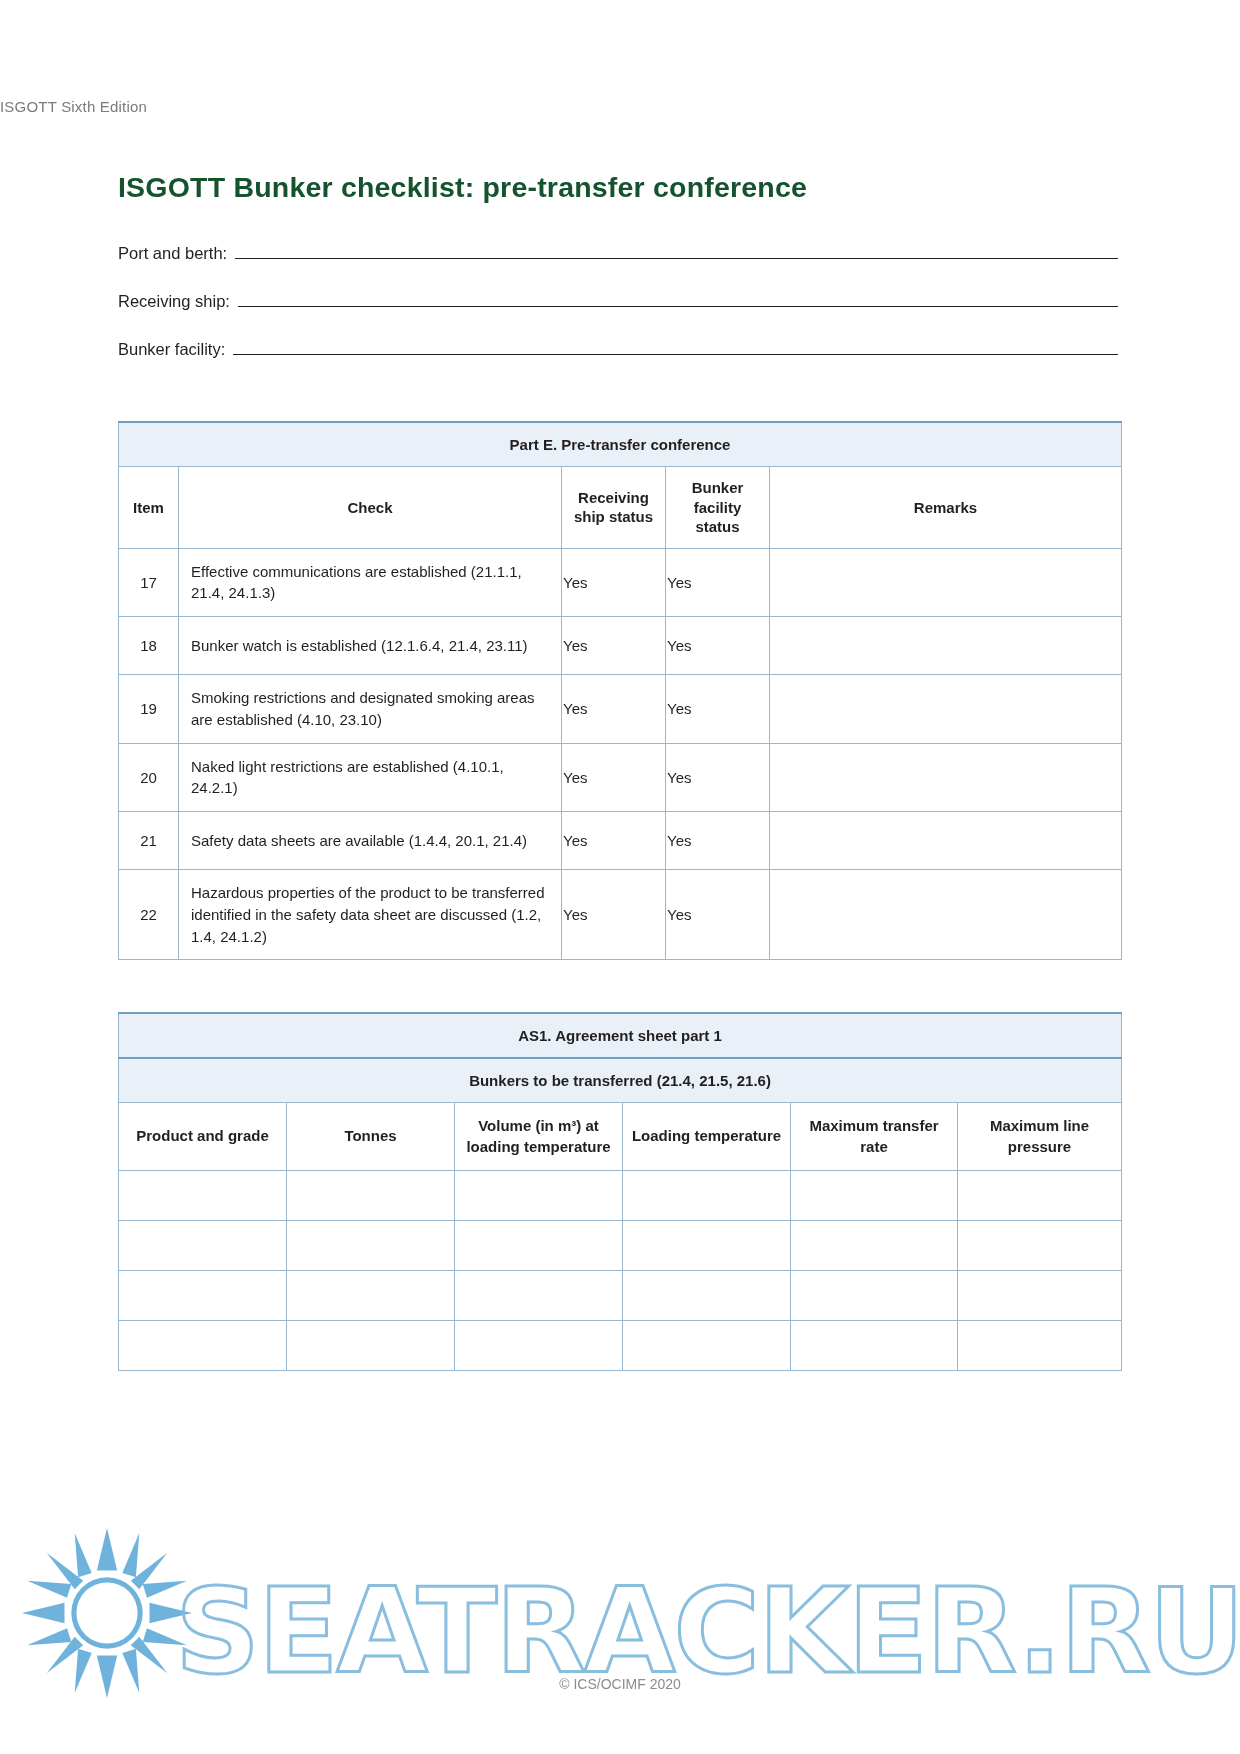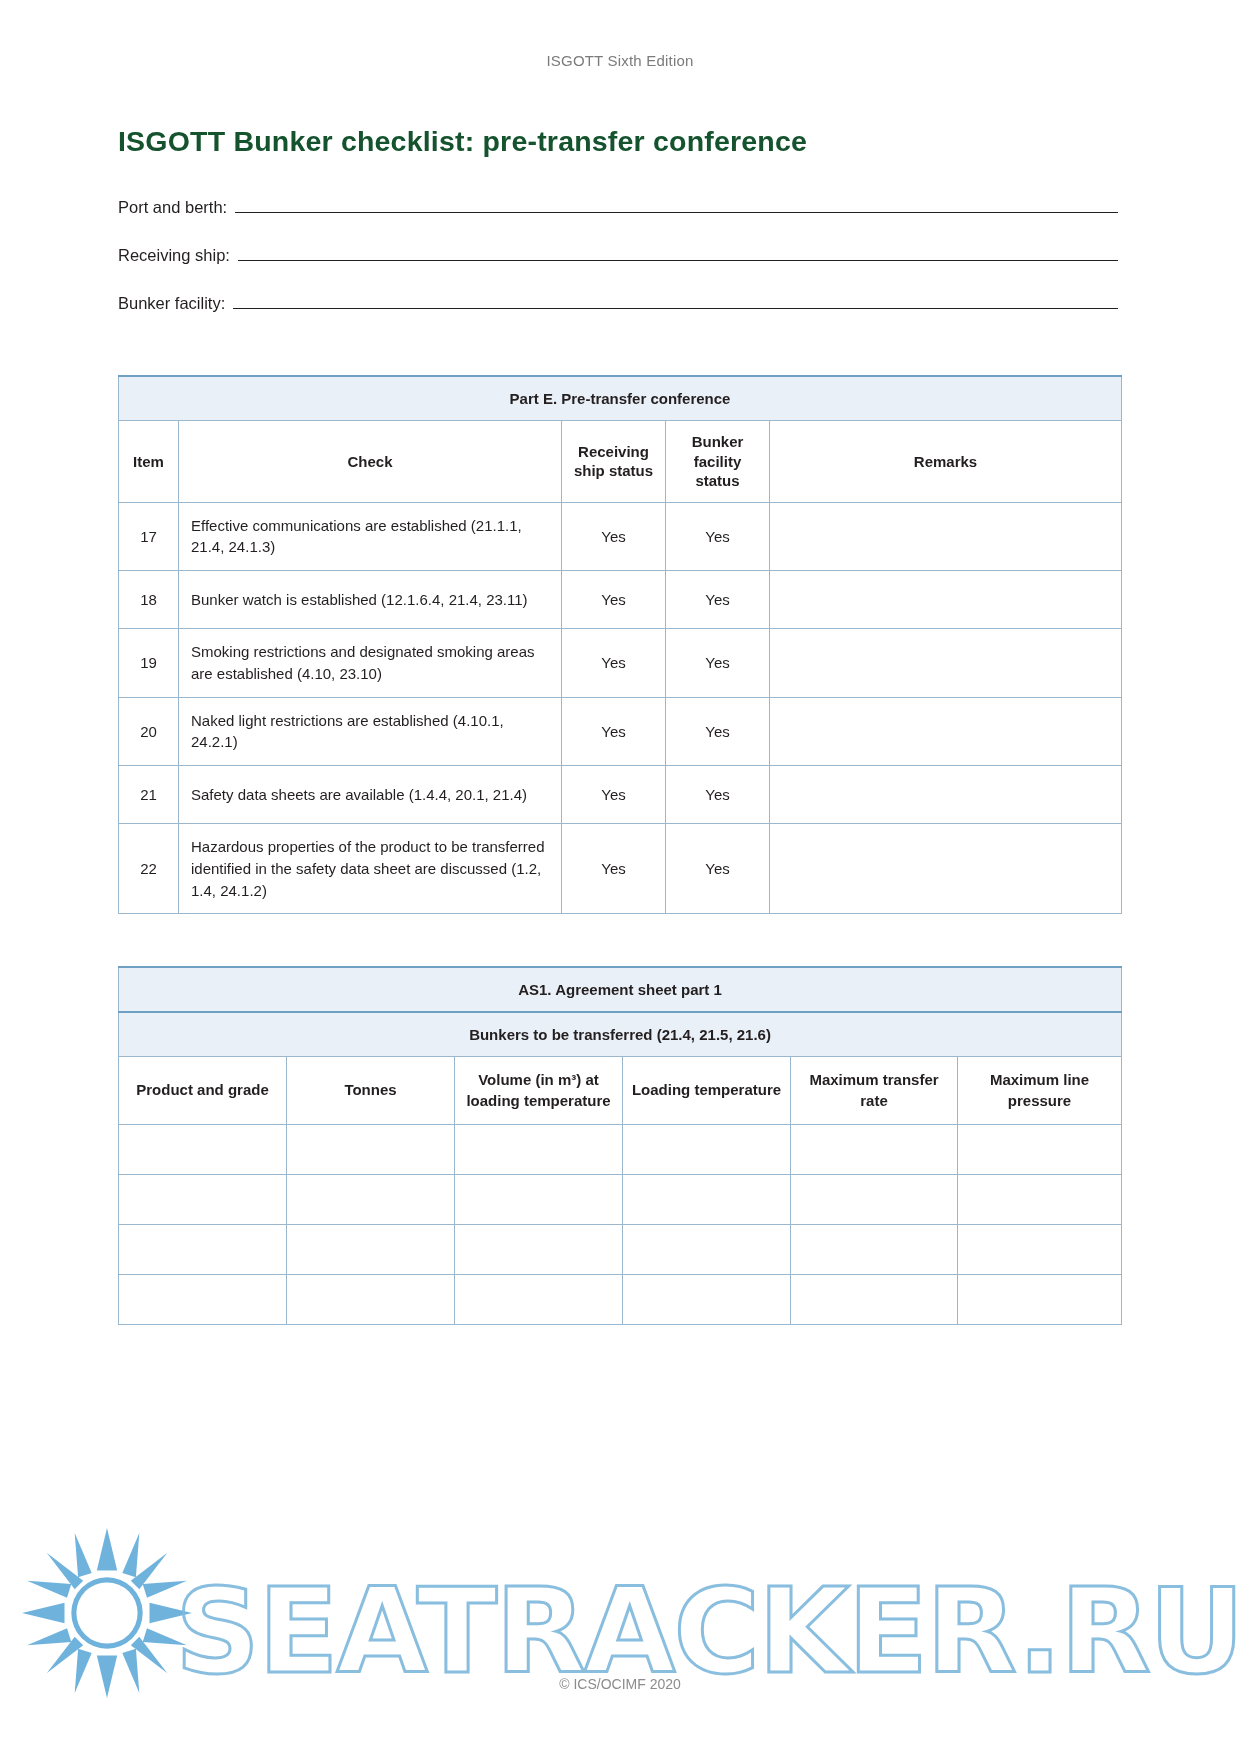--- a/index.html
+++ b/index.html
@@ -14,24 +14,23 @@
     font-family: "Liberation Sans", sans-serif;
     color: #231f20;
     overflow: hidden;
   }
   .page {
     position: absolute;
     inset: 0;
     padding: 0;
   }
   .running-head {
-    text-align: center;
     font-size: 15px;
     color: #7b7b7b;
-    margin-top: 52px;
+    margin-top: 98px;
     letter-spacing: 0.2px;
   }
   .page-title {
     margin: 56px 4px 0 118px;
     font-size: 28.5px;
     font-weight: bold;
     color: #14532d;
     letter-spacing: 0.2px;
   }
   .fields {
@@ -94,21 +93,21 @@
     padding: 20px 4px;
     font-size: 15px;
   }
   td.check {
     padding: 12px 12px;
     line-height: 1.45;
     font-size: 15px;
     margin-top: 12px;
   }
   td.status {
-    text-align: center;
+    text-align: left;
     font-size: 15px;
   }
   td.remarks { }
   td.blank { height: 47px; }
   .as1 th { padding: 13px 6px; line-height: 1.35; }
   .footer-note {
     position: absolute;
     bottom: 62px;
     left: 0;
     right: 0;

